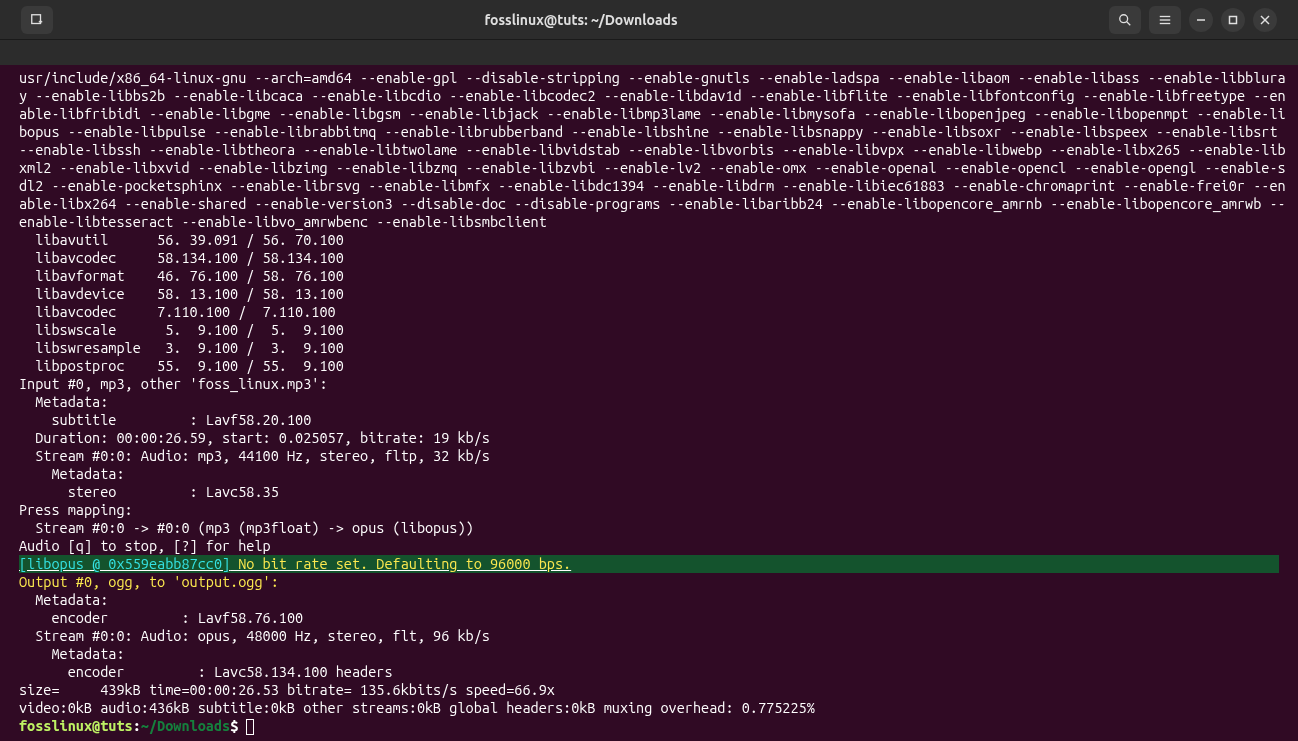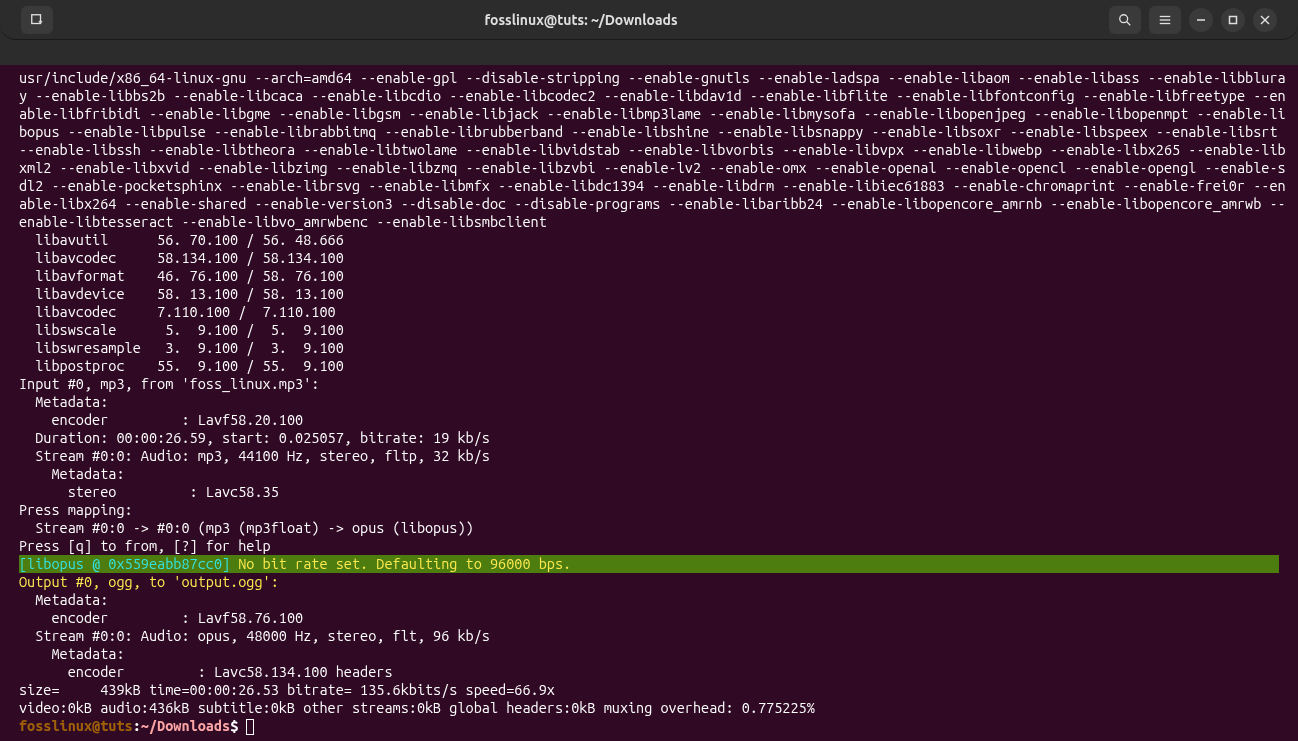--- a/index.html
+++ b/index.html
@@ -14,21 +14,20 @@
       height: 741px;
       overflow: hidden;
     }
     .titlebar {
       background: #2c2c2c;
       height: 40px;
       display: flex;
       align-items: center;
       padding: 0 21px;
       border-bottom: 1px solid #1a1a1a;
-      border-radius: 16px;
     }
     .titlebar-left {
       display: flex;
       align-items: center;
     }
     .tab-button {
       background: #3a3a3a;
       border: none;
       border-radius: 6px;
       width: 32px;
@@ -91,27 +90,28 @@
       font-size: 14.5px;
       line-height: 18px;
       overflow: hidden;
       white-space: pre;
       color: #ffffff;
       font-family: 'Ubuntu Mono', 'DejaVu Sans Mono', monospace;
       margin-top: 25px;
     }
     .cyan { color: #34e2e2; }
     .yellow { color: #fce94f; }
-    .green-bold { color: #a16207; font-weight: bold; }
+    .green-bold { color: #bef264; font-weight: bold; }
     .white-bold { color: #ffffff; font-weight: bold; }
-    .blue-bold { color: #fca5a5; font-weight: bold; }
+    .blue-bold { color: #15803d; font-weight: bold; }
     .highlight-line {
-      background: #4d7c0f;
+      background: #14532d;
       display: inline-block;
       width: 100%;
+      text-decoration: underline;
     }
     .cursor {
       display: inline-block;
       width: 8px;
       height: 16px;
       border: 1px solid #ffffff;
       vertical-align: middle;
     }
   </style>
 </head>
@@ -163,38 +163,38 @@
 
 <div class="terminal"><span>usr/include/x86_64-linux-gnu --arch=amd64 --enable-gpl --disable-stripping --enable-gnutls --enable-ladspa --enable-libaom --enable-libass --enable-libblura
 y --enable-libbs2b --enable-libcaca --enable-libcdio --enable-libcodec2 --enable-libdav1d --enable-libflite --enable-libfontconfig --enable-libfreetype --en
 able-libfribidi --enable-libgme --enable-libgsm --enable-libjack --enable-libmp3lame --enable-libmysofa --enable-libopenjpeg --enable-libopenmpt --enable-li
 bopus --enable-libpulse --enable-librabbitmq --enable-librubberband --enable-libshine --enable-libsnappy --enable-libsoxr --enable-libspeex --enable-libsrt 
 --enable-libssh --enable-libtheora --enable-libtwolame --enable-libvidstab --enable-libvorbis --enable-libvpx --enable-libwebp --enable-libx265 --enable-lib
 xml2 --enable-libxvid --enable-libzimg --enable-libzmq --enable-libzvbi --enable-lv2 --enable-omx --enable-openal --enable-opencl --enable-opengl --enable-s
 dl2 --enable-pocketsphinx --enable-librsvg --enable-libmfx --enable-libdc1394 --enable-libdrm --enable-libiec61883 --enable-chromaprint --enable-frei0r --en
 able-libx264 --enable-shared --enable-version3 --disable-doc --disable-programs --enable-libaribb24 --enable-libopencore_amrnb --enable-libopencore_amrwb --
 enable-libtesseract --enable-libvo_amrwbenc --enable-libsmbclient</span>
-<span>  libavutil      56. 70.100 / 56. 48.666</span>
+<span>  libavutil      56. 39.091 / 56. 70.100</span>
 <span>  libavcodec     58.134.100 / 58.134.100</span>
 <span>  libavformat    46. 76.100 / 58. 76.100</span>
 <span>  libavdevice    58. 13.100 / 58. 13.100</span>
 <span>  libavcodec     7.110.100 /  7.110.100</span>
 <span>  libswscale      5.  9.100 /  5.  9.100</span>
 <span>  libswresample   3.  9.100 /  3.  9.100</span>
 <span>  libpostproc    55.  9.100 / 55.  9.100</span>
-<span>Input #0, mp3, from 'foss_linux.mp3':</span>
+<span>Input #0, mp3, other 'foss_linux.mp3':</span>
 <span>  Metadata:</span>
-<span>    encoder         : Lavf58.20.100</span>
+<span>    subtitle         : Lavf58.20.100</span>
 <span>  Duration: 00:00:26.59, start: 0.025057, bitrate: 19 kb/s</span>
 <span>  Stream #0:0: Audio: mp3, 44100 Hz, stereo, fltp, 32 kb/s</span>
 <span>    Metadata:</span>
 <span>      stereo         : Lavc58.35</span>
 <span>Press mapping:</span>
 <span>  Stream #0:0 -&gt; #0:0 (mp3 (mp3float) -&gt; opus (libopus))</span>
-<span>Press [q] to from, [?] for help</span>
+<span>Audio [q] to stop, [?] for help</span>
 <span class="highlight-line"><span class="cyan">[libopus @ 0x559eabb87cc0]</span><span class="yellow"> No bit rate set. Defaulting to 96000 bps.</span></span>
 <span class="yellow">Output #0, ogg, to 'output.ogg':</span>
 <span>  Metadata:</span>
 <span>    encoder         : Lavf58.76.100</span>
 <span>  Stream #0:0: Audio: opus, 48000 Hz, stereo, flt, 96 kb/s</span>
 <span>    Metadata:</span>
 <span>      encoder         : Lavc58.134.100 headers</span>
 <span>size=     439kB time=00:00:26.53 bitrate= 135.6kbits/s speed=66.9x</span>
 <span>video:0kB audio:436kB subtitle:0kB other streams:0kB global headers:0kB muxing overhead: 0.775225%</span>
 <span class="green-bold">fosslinux@tuts</span><span class="white-bold">:</span><span class="blue-bold">~/Downloads</span><span class="white-bold">$ </span><span class="cursor"></span></div>

